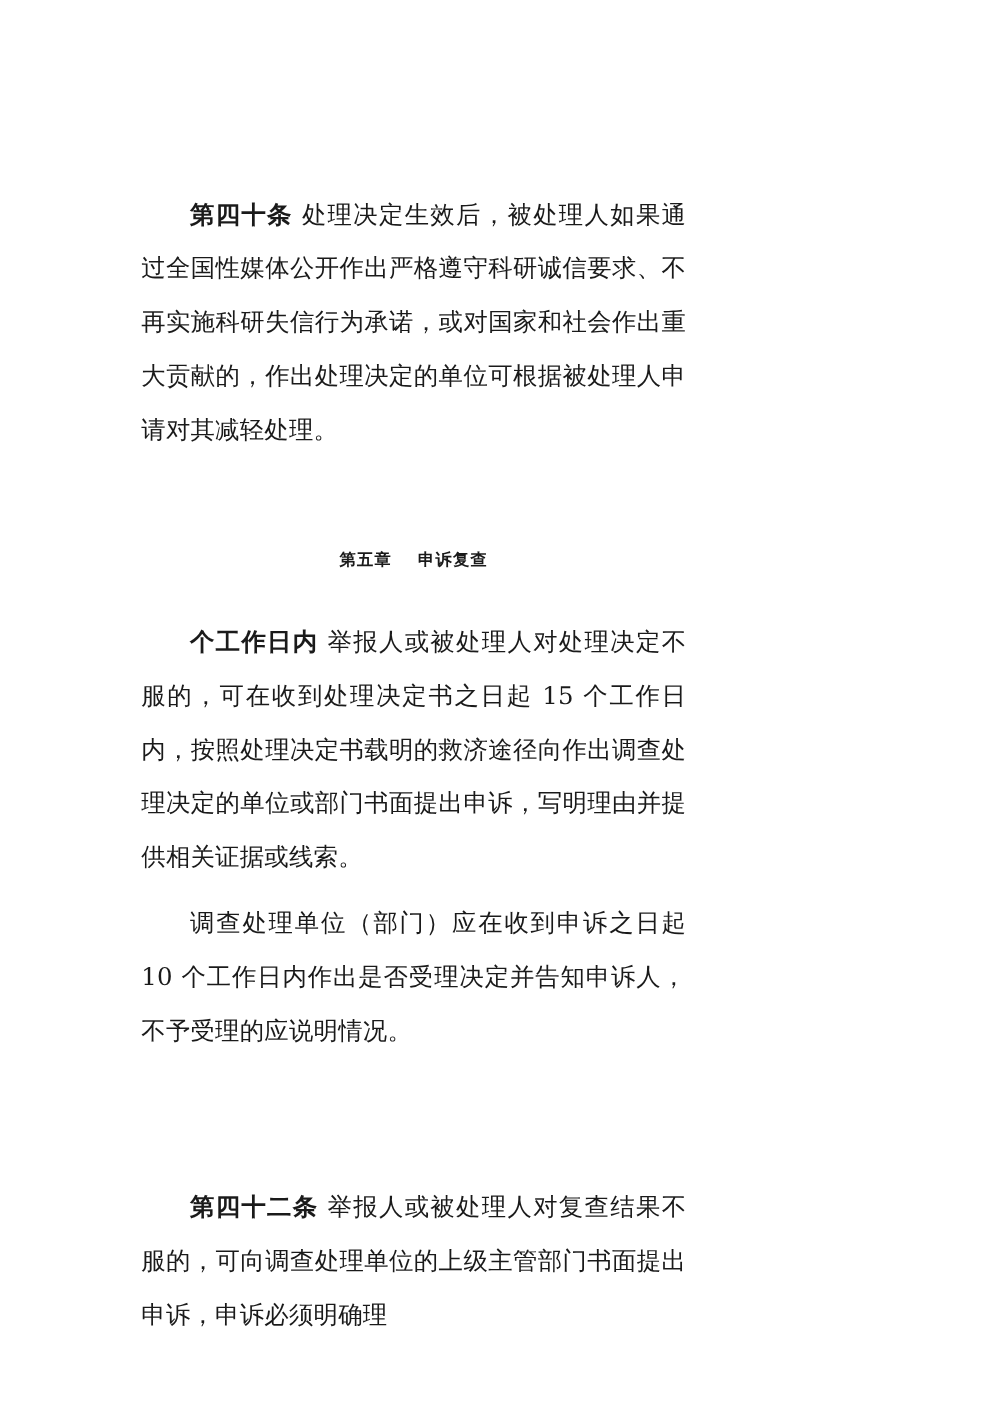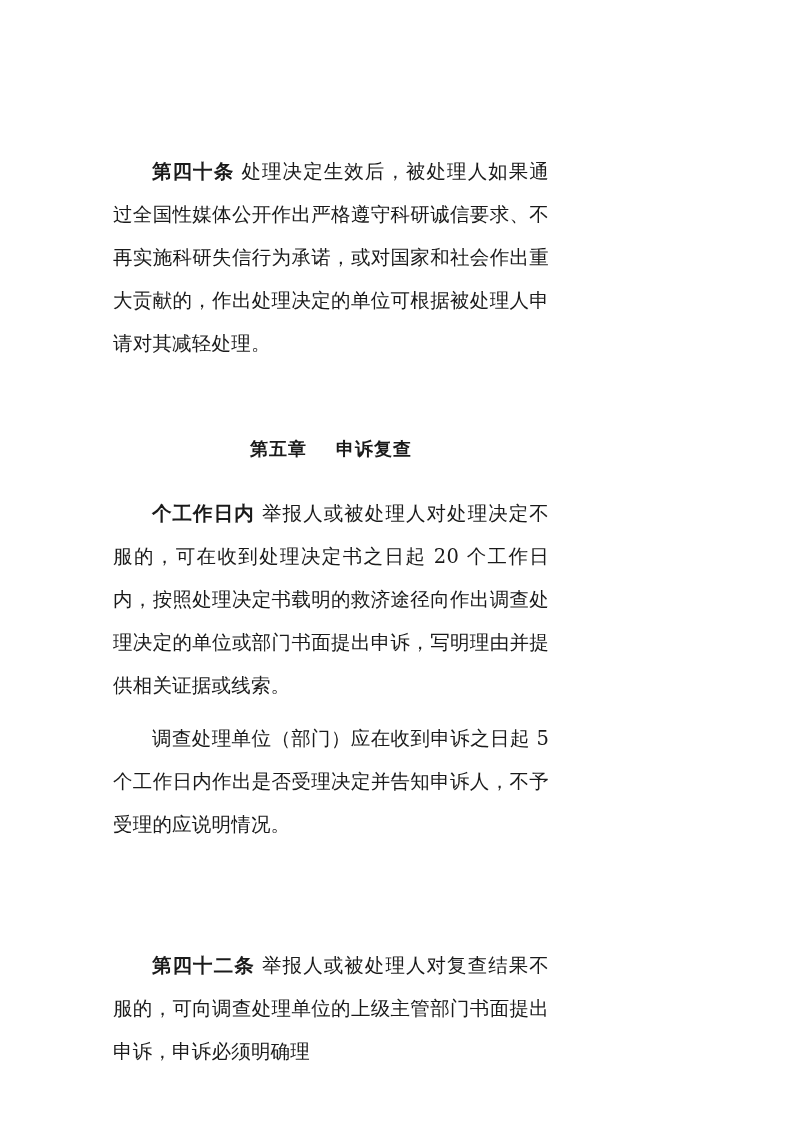--- a/index.html
+++ b/index.html
@@ -40,21 +40,21 @@
   }
   .gap-small {
     height: 10px;
   }
   .gap-xlarge {
     height: 88px;
   }
   .chapter-heading {
     margin: 0;
     text-align: center;
-    font-size: 18px;
+    font-size: 13px;
     font-weight: bold;
     line-height: 43px;
     letter-spacing: 1px;
   }
   .chapter-heading .chapter-num {
     margin-right: 1.6em;
   }
   .art-label {
     font-weight: bold;
   }
@@ -66,25 +66,25 @@
   <div class="doc-body">
 
     <p class="para"><span class="art-label">第四十条</span> <span>处理决定生效后，被处理人如果通过全国性媒体公开作出严格遵守科研诚信要求、不再实施科研失信行为承诺，或对国家和社会作出重大贡献的，作出处理决定的单位可根据被处理人申请对其减轻处理。</span></p>
 
     <div class="gap-large"></div>
 
     <p class="chapter-heading"><span class="chapter-num">第五章</span><span>申诉复查</span></p>
 
     <div class="gap-medium"></div>
 
-    <p class="para"><span class="art-label">个工作日内</span> <span>举报人或被处理人对处理决定不服的，可在收到处理决定书之日起 20 个工作日内，按照处理决定书载明的救济途径向作出调查处理决定的单位或部门书面提出申诉，写明理由并提供相关证据或线索。</span></p>
+    <p class="para"><span class="art-label">个工作日内</span> <span>举报人或被处理人对处理决定不服的，可在收到处理决定书之日起 15 个工作日内，按照处理决定书载明的救济途径向作出调查处理决定的单位或部门书面提出申诉，写明理由并提供相关证据或线索。</span></p>
 
     <div class="gap-small"></div>
 
-    <p class="para">调查处理单位（部门）应在收到申诉之日起 5 个工作日内作出是否受理决定并告知申诉人，不予受理的应说明情况。</p>
+    <p class="para">调查处理单位（部门）应在收到申诉之日起 10 个工作日内作出是否受理决定并告知申诉人，不予受理的应说明情况。</p>
 
     <div class="gap-small"></div>
 
 
     <div class="gap-xlarge"></div>
 
     <p class="para"><span class="art-label">第四十二条</span> <span>举报人或被处理人对复查结果不服的，可向调查处理单位的上级主管部门书面提出申诉，申诉必须明确理</span></p>
 
   </div>
 </div>

